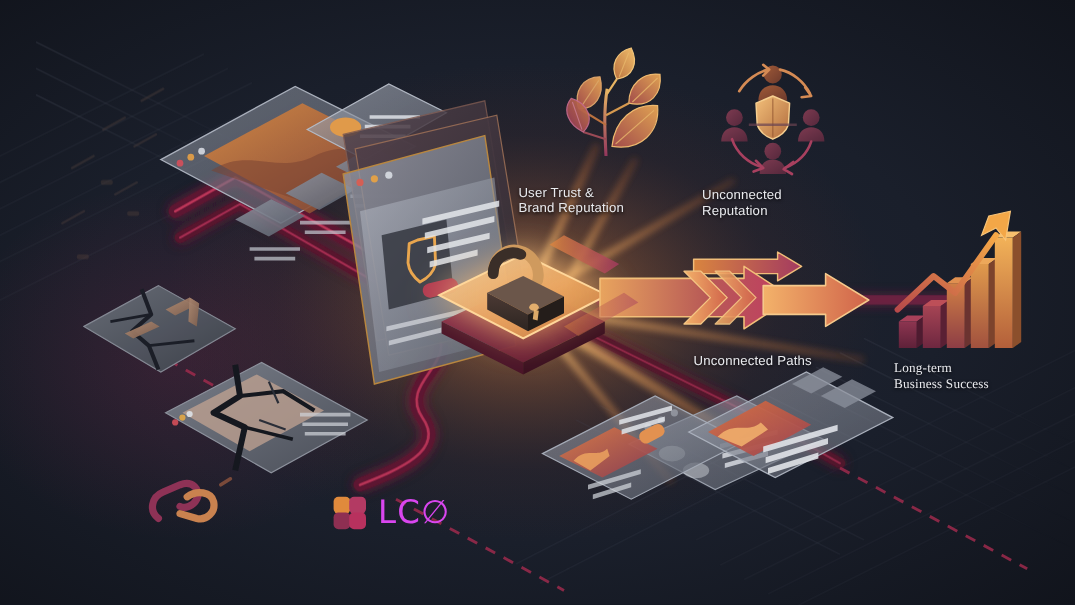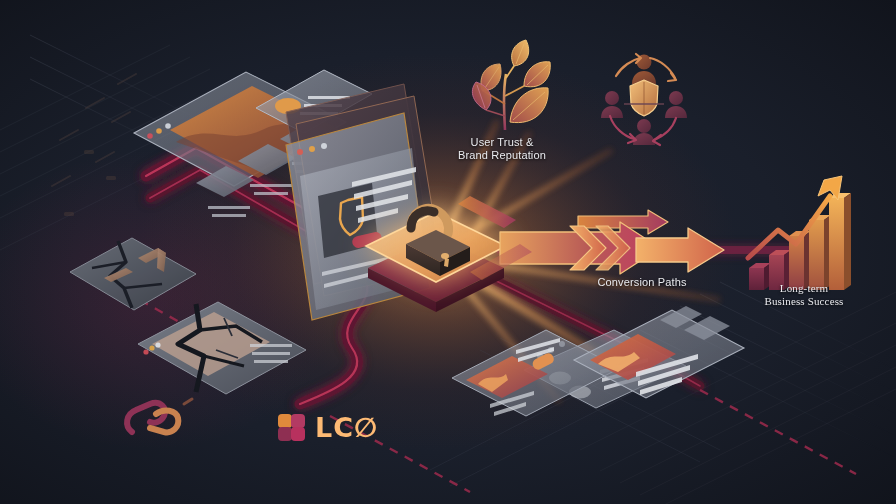--- a/index.html
+++ b/index.html
@@ -2,26 +2,26 @@
 <html><head>
 <meta charset="utf-8">
 <style>
   html,body{margin:0;padding:0;background:#10131b;}
   body{width:896px;height:504px;overflow:hidden;
        font-family:"Liberation Sans",sans-serif;}
   #stage{position:relative;width:896px;height:504px;overflow:hidden;
          background:#171c28;}
   #stage svg.layer{position:absolute;left:0;top:0;width:896px;height:504px;}
   .lbl{position:absolute;color:#e9eaee;font-size:11px;line-height:13px;
-       text-align:center;letter-spacing:.15px;white-space:pre-line;
-       text-shadow:0 1px 3px rgba(0,0,0,.9);pointer-events:none;}
+       letter-spacing:.15px;white-space:pre-line;
+       text-shadow:0 1px 3px rgba(0,0,0,.9);pointer-events:none;margin-top:19px;}
   #logo{position:absolute;left:278px;top:412px;display:flex;align-items:center;gap:9px;}
   #logo .mark{position:relative;width:28px;height:28px;}
   #logo .mark i{position:absolute;width:14px;height:14px;border-radius:4px;display:block;}
-  #logo .wm{font-size:27px;font-weight:700;color:#fdba74;letter-spacing:1px;
+  #logo .wm{font-size:27px;font-weight:400;color:#d946ef;letter-spacing:1px;
             font-family:"DejaVu Sans",sans-serif;filter:blur(.5px);}
 </style>
 </head>
 <body>
 
 <div id="stage">
 
   <svg class="layer" viewBox="0 0 896 504">
     <defs>
       <radialGradient id="bgVig" cx="48%" cy="50%" r="72%">
@@ -606,21 +606,23 @@
       <g fill="#e4e7ec" opacity=".88">
         <path d="M636 372 L698 354 L698 359 L636 377 Z"></path>
         <path d="M638 381 L690 365 L690 370 L638 386 Z"></path>
         <path d="M640 390 L682 377 L682 382 L640 395 Z"></path>
       </g>
     </g>
   </svg>
 
   <div class="lbl" style="left:432px;top:136px;width:140px;">User Trust &amp;
 Brand Reputation</div>
-  <div class="lbl" style="left:578px;top:276px;width:128px;">Conversion Paths</div>
+  <div class="lbl" style="left:585px;top:138px;width:118px;">Unconnected
+Reputation</div>
+  <div class="lbl" style="left:578px;top:276px;width:128px;">Unconnected Paths</div>
   <div class="lbl" style="left:745px;top:282px;width:118px;font-family:Liberation Serif, serif;">Long-term
 Business Success</div>
 
   <div id="logo">
     <div class="mark">
       <i style="left:0;top:0;background:#e08a3c;"></i>
       <i style="left:13px;top:0;background:#b33a63;"></i>
       <i style="left:0;top:13px;background:#8e2f52;"></i>
       <i style="left:13px;top:13px;background:#b8315e;"></i>
     </div>

